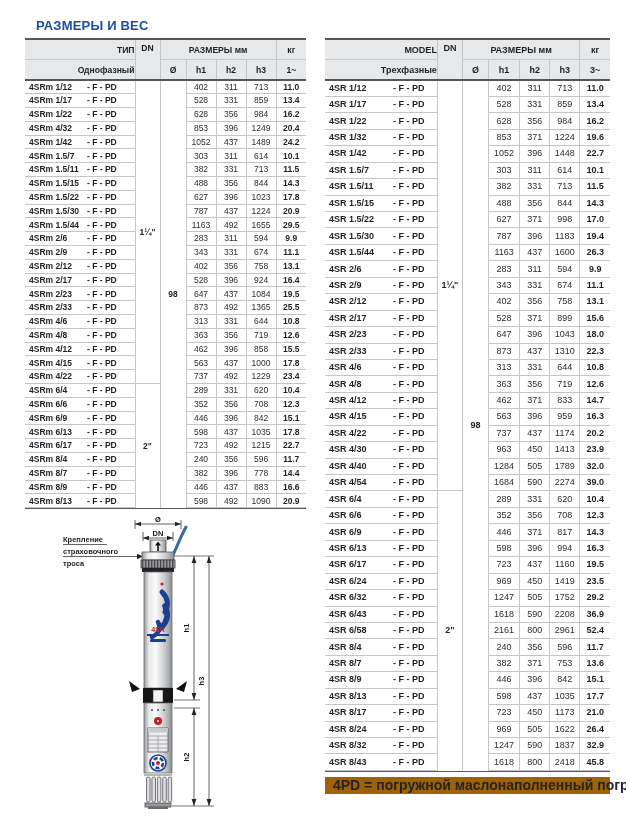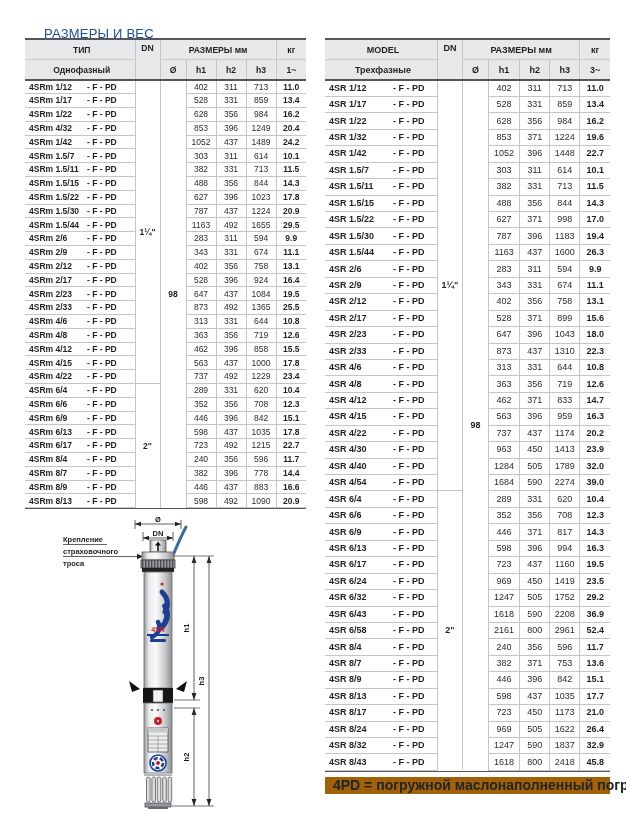--- a/index.html
+++ b/index.html
@@ -1,25 +1,25 @@
 <!DOCTYPE html>
 <html><head>
 <meta charset="utf-8">
 <style>
   html,body{margin:0;padding:0;background:#fff;}
   .page{position:relative;width:626px;height:833px;background:#fff;overflow:hidden;
         font-family:"Liberation Sans",sans-serif;color:#1f2023;}
-  .title{position:absolute;left:28px;top:10px;margin:16px;font-size:13px;font-weight:normal;
+  .title{position:absolute;left:28px;top:10px;margin:8px;font-size:13px;font-weight:bold;
          color:#1d4fa1;letter-spacing:.2px;}
   
   .tblwrap{position:absolute;top:38px;border-top:2px solid #55565a;border-bottom:1.5px solid #55565a;}
   .tblwrap.left{left:25px;width:281px;}
   .tblwrap.right{left:325px;width:285px;}
   table{border-collapse:collapse;table-layout:fixed;width:100%;}
-  thead th{background:#e7e8ea;font-size:8.6px;text-align:center;padding:0 0 0 4px;
+  thead th{background:#e7e8ea;font-size:8.6px;text-align:right;padding:0 0 0 4px;
            font-weight:bold;color:#1f2023;}
   thead tr.r1 th{height:19px;border-bottom:1px solid #c9cacc;}
   thead tr.r2 th{height:19px;}
   thead{border-bottom:2px solid #55565a;}
   th.c,thead th.num{text-align:center;padding:0;}
   th.vline{border-left:1px solid #c3c5c7;}
   tbody td{font-size:8.5px;line-height:1;padding:0;text-align:center;vertical-align:middle;}
   .left tbody tr.data{height:13.8px;}
   .right tbody tr.data{height:16.45px;}
   .right tbody td{font-size:9px;}

